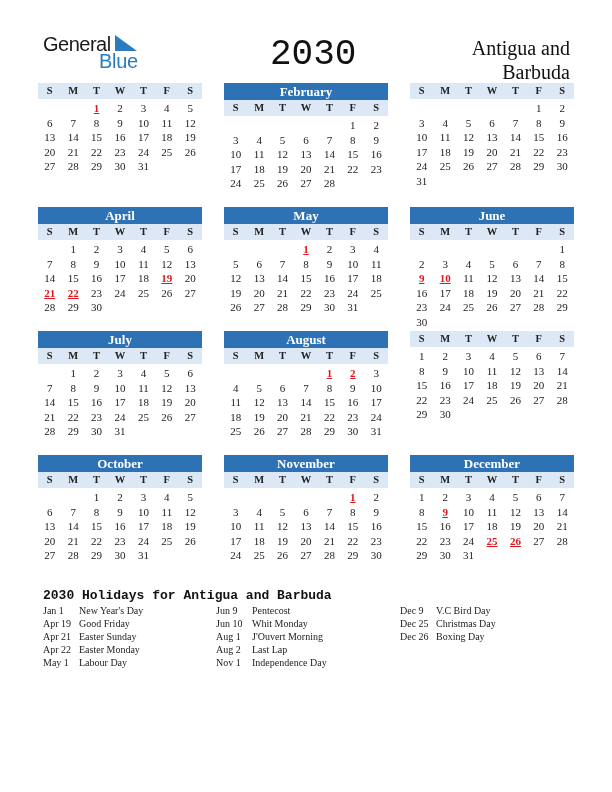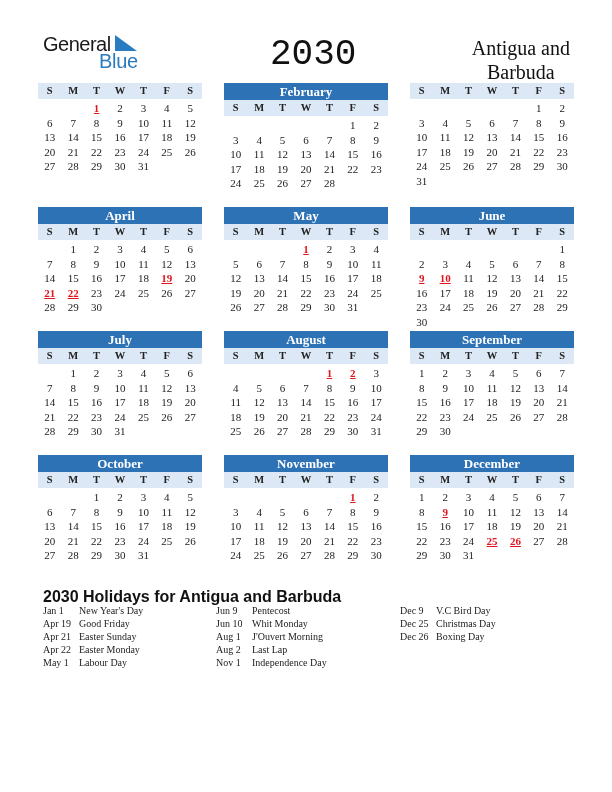--- a/index.html
+++ b/index.html
@@ -2,29 +2,29 @@
 <html><head>
 <meta charset="utf-8">
 <style>
   html, body { margin:0; padding:0; background:#ffffff; }
   body { width:612px; height:792px; position:relative; overflow:hidden; font-family:"DejaVu Serif","Liberation Serif",serif; color:#222; }
   .logo { position:absolute; left:43px; top:33px; width:100px; height:40px; }
   .logo .general { position:absolute; left:0; top:0; font-family:"Liberation Sans",sans-serif; font-size:20px; color:#1a1a1a; letter-spacing:-0.5px; }
   .logo .blue { position:absolute; left:56px; top:17px; font-family:"Liberation Sans",sans-serif; font-size:20px; color:#2a7bbf; letter-spacing:-0.3px; }
   .logo svg { position:absolute; left:72px; top:2px; }
   .year { position:absolute; left:270px; top:34px; font-family:Liberation Mono, monospace; font-size:36px; color:#111; }
-  .country { position:absolute; right:42px; top:36px; text-align:center; font-family:"Liberation Serif",serif; font-size:20px; line-height:24px; color:#111; }
+  .country { position:absolute; right:42px; top:36px; text-align:right; font-family:"Liberation Serif",serif; font-size:20px; line-height:24px; color:#111; }
   .month { position:absolute; width:164px; }
   .mhead { height:17px; background:#2e72b6; color:#fff; font-family:"Liberation Serif",serif; font-weight:bold; font-size:13px; text-align:center; line-height:17px; }
   .wdrow { display:flex; height:16px; background:#dce8f5; }
   .wd { flex:1; text-align:center; font-family:"Liberation Serif",serif; font-weight:bold; font-size:10.5px; line-height:16px; color:#222; }
   .grid { display:grid; grid-template-columns:repeat(7,1fr); grid-auto-rows:14.6px; margin-top:2px; }
   .day { text-align:center; font-family:"Liberation Serif",serif; font-size:11px; line-height:14.6px; color:#222; }
   .day.hol { color:#e0161e; font-weight:bold; text-decoration:underline; }
-  .hol-title { position:absolute; left:43px; top:588px; font-family:Liberation Sans, sans-serif; font-weight:bold; font-size:16px; color:#111; }
+  .hol-title { position:absolute; left:43px; top:588px; font-family:Liberation Mono, monospace; font-weight:bold; font-size:13px; color:#111; }
   .hcol { position:absolute; top:604px; }
   .hrow { display:flex; height:13px; font-family:"Liberation Serif",serif; font-size:10px; line-height:13px; color:#222; }
   .hdate { width:36px; }
 </style>
 </head>
 <body>
 
 <div class="logo">
   <span class="general">General</span>
   <svg width="24" height="18" viewBox="0 0 24 18">
@@ -415,21 +415,20 @@
         <div class="day">25</div>
         <div class="day">26</div>
         <div class="day">27</div>
         <div class="day">28</div>
         <div class="day">29</div>
         <div class="day">30</div>
         <div class="day">31</div>
       </div>
     </div>
     <div class="month" style="left: 410px; top: 331px;">
-      <div class="mhead">September</div>
       <div class="wdrow">
         <div class="wd">S</div>
         <div class="wd">M</div>
         <div class="wd">T</div>
         <div class="wd">W</div>
         <div class="wd">T</div>
         <div class="wd">F</div>
         <div class="wd">S</div>
       </div>
       <div class="grid">

